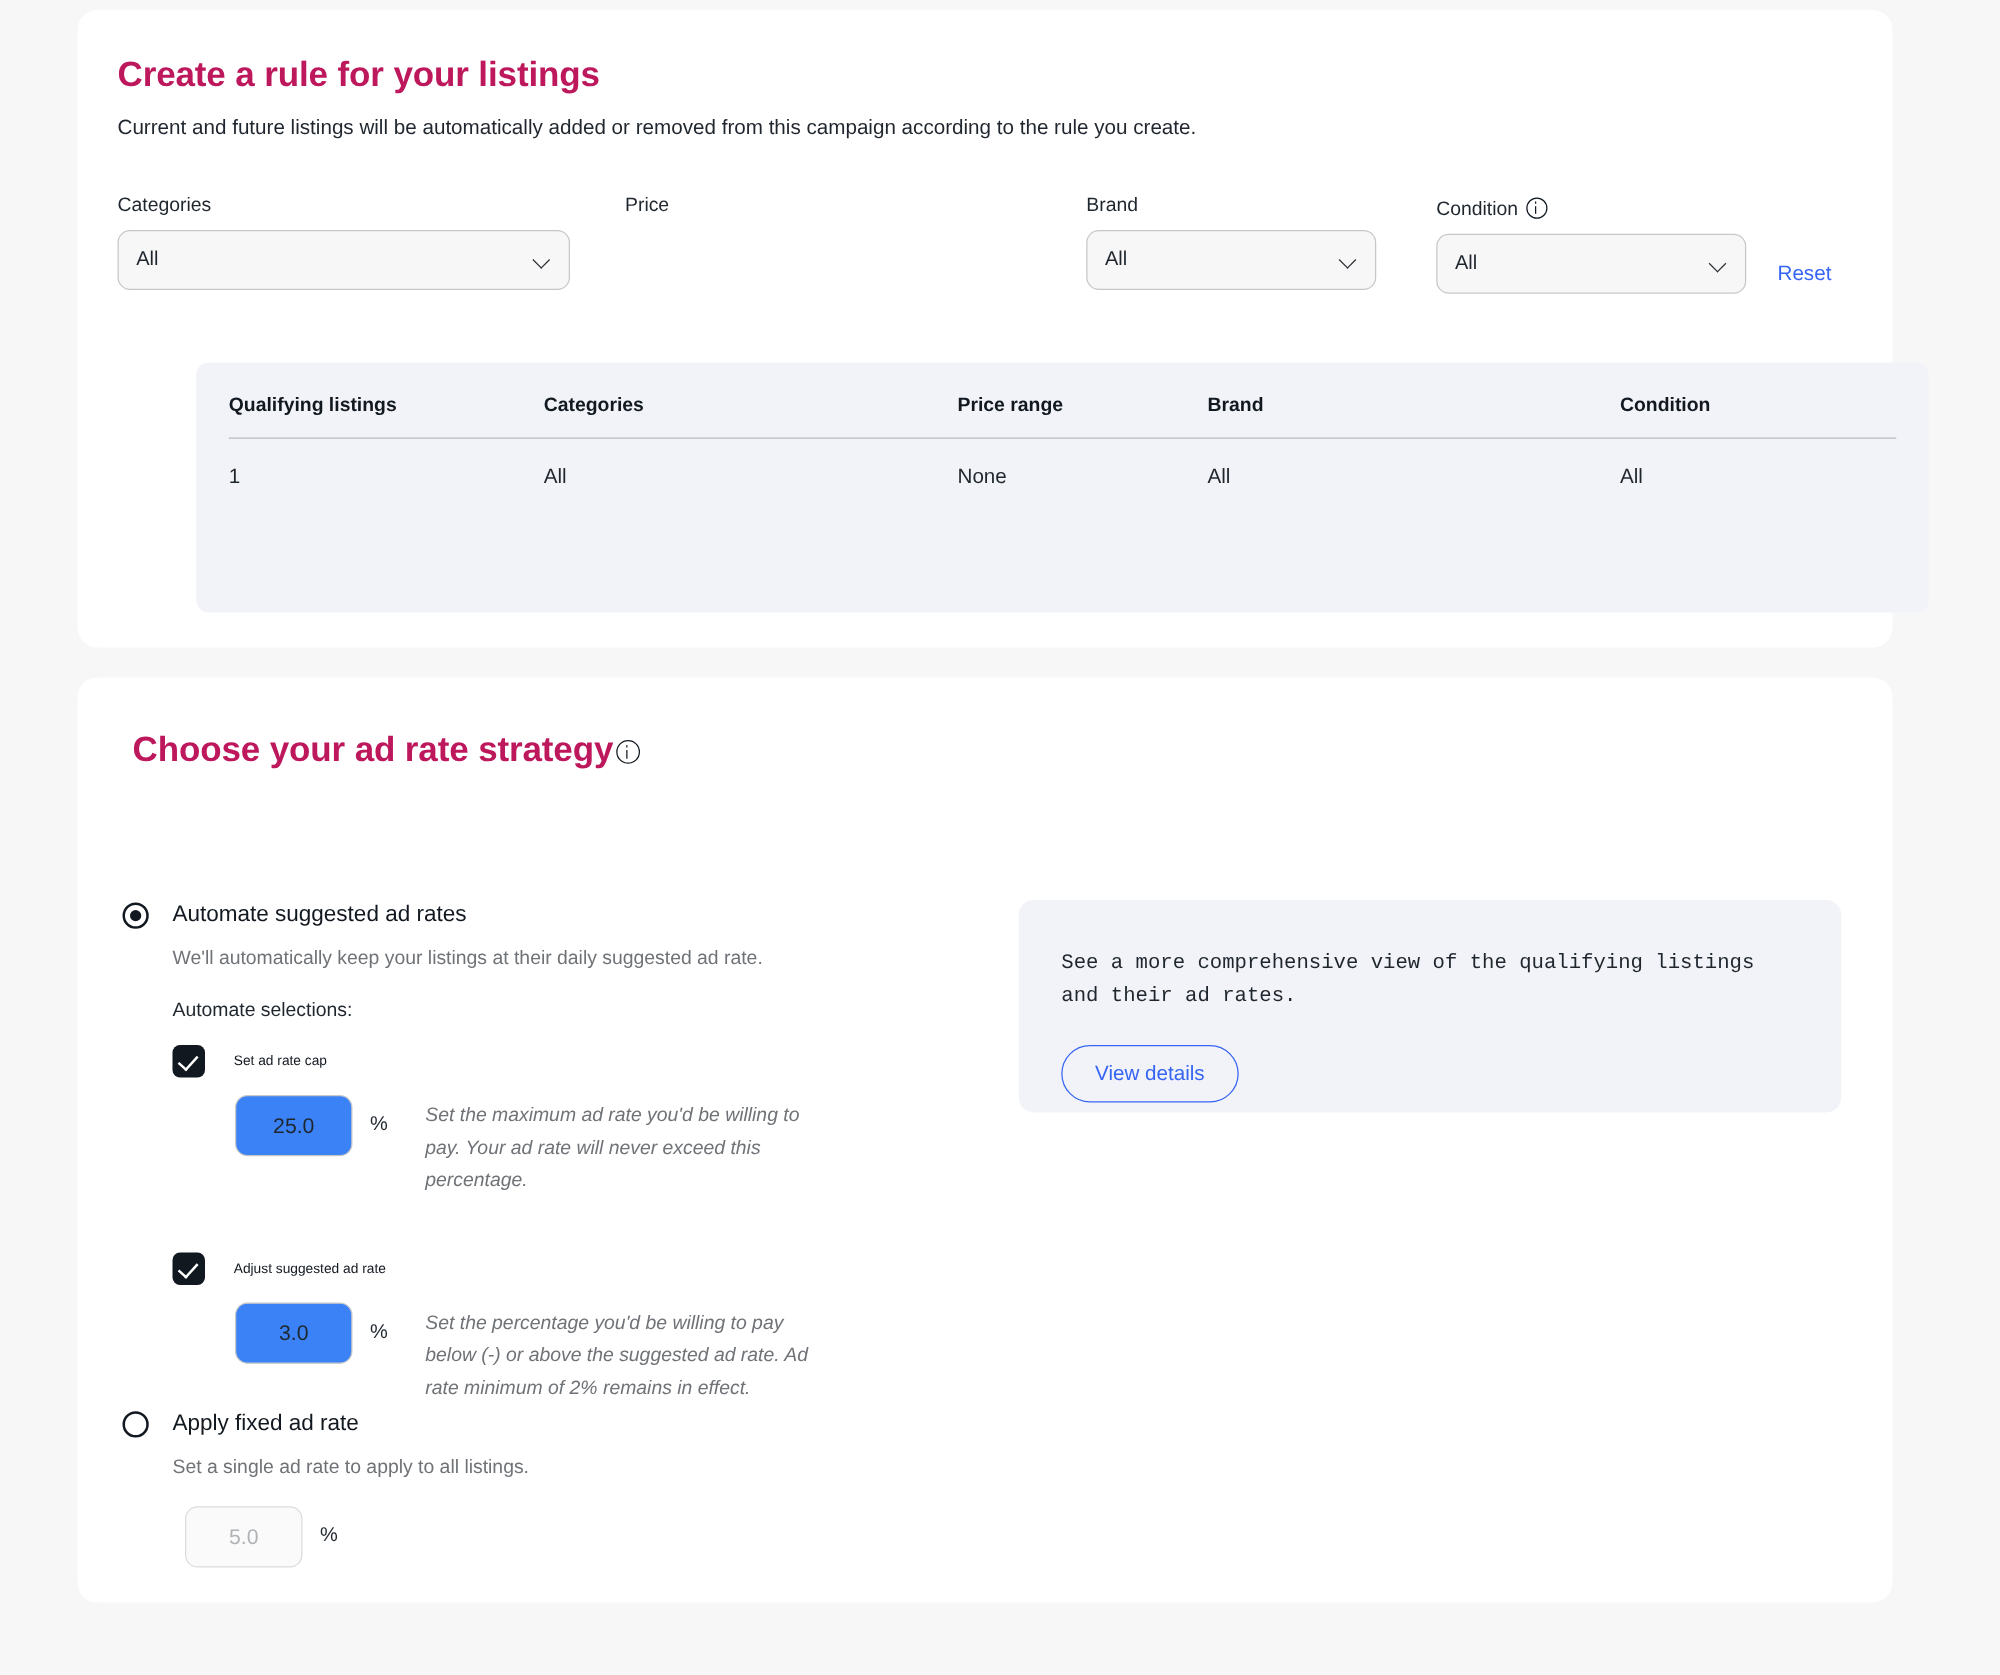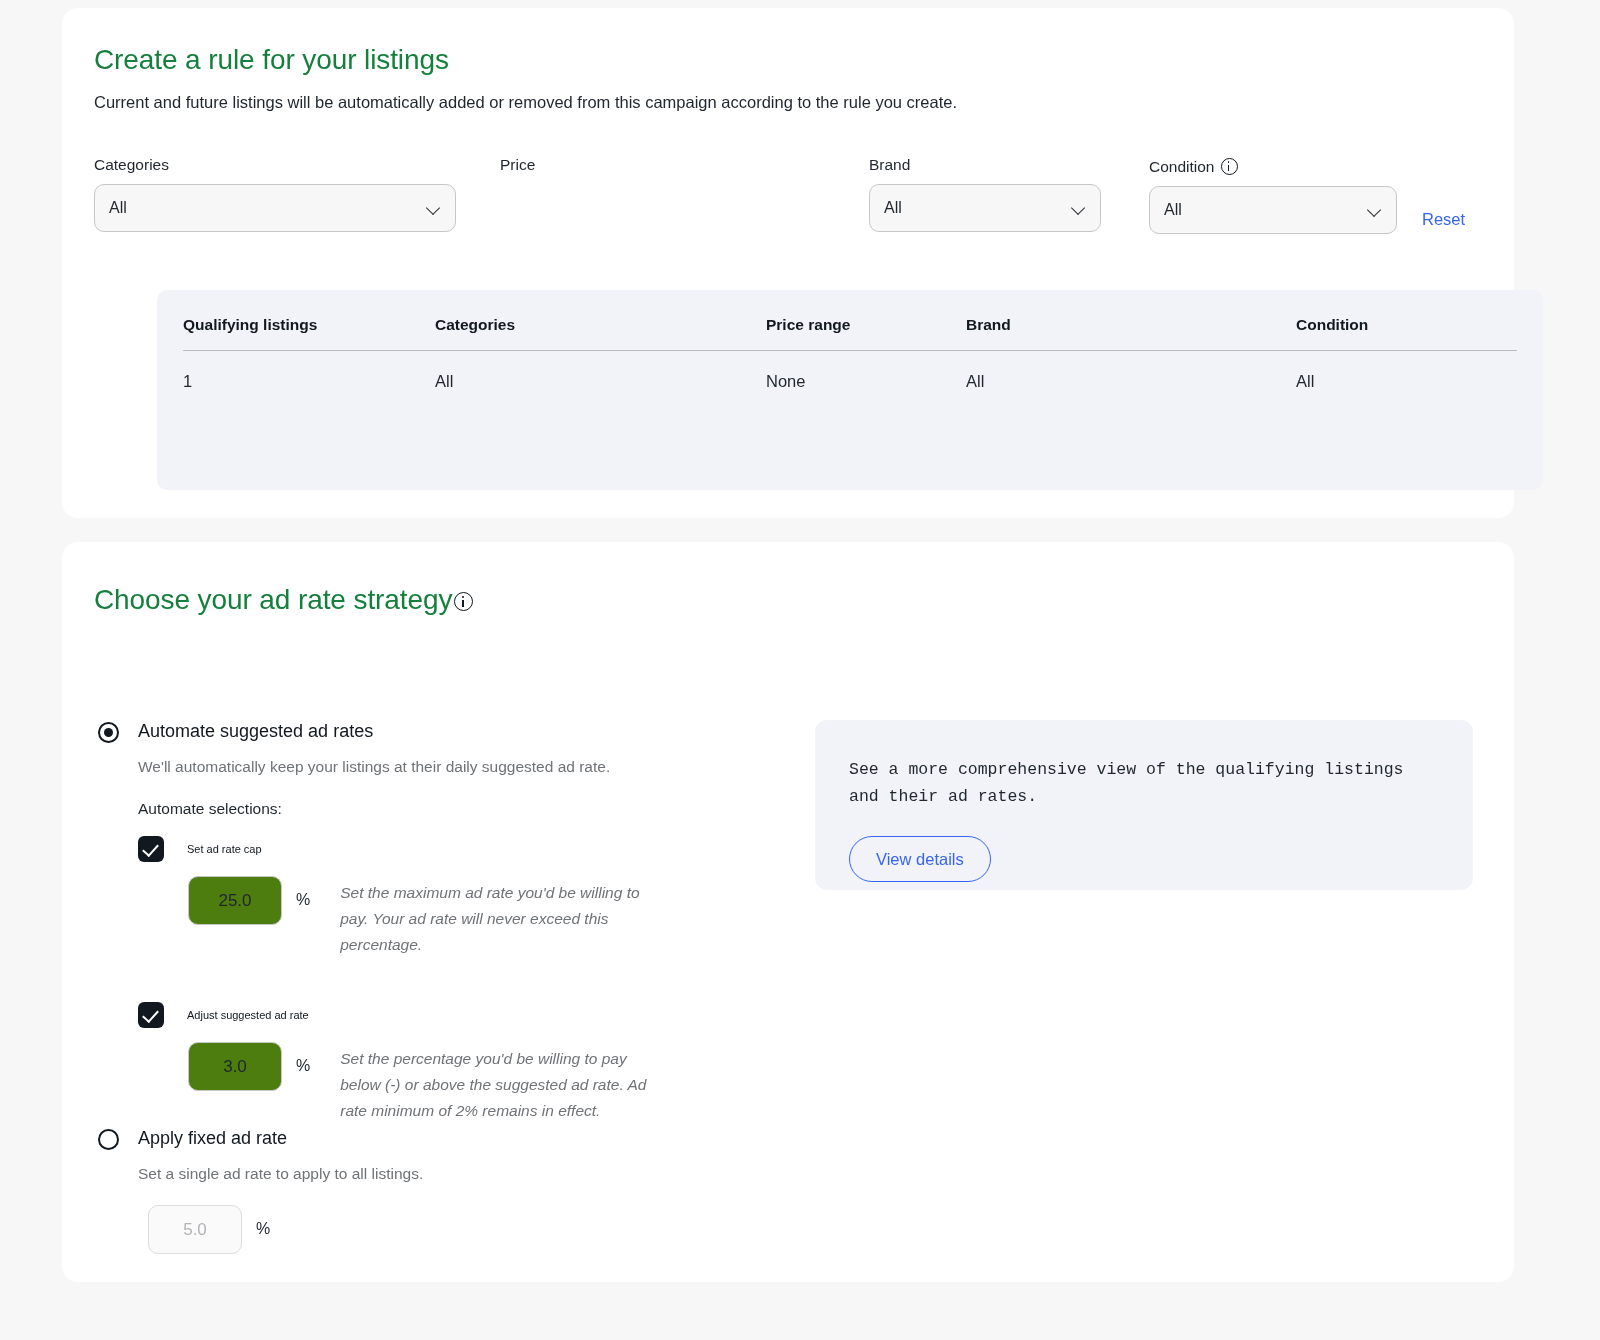--- a/index.html
+++ b/index.html
@@ -33,22 +33,22 @@
     height: 510px;
   }
   #card-strategy {
     top: 542px;
     height: 740px;
   }
 
   
   .section-title {
     font-size: 28px;
-    color: #15803d;
-    font-weight: 400;
+    color: #be185d;
+    font-weight: 700;
     letter-spacing: -0.1px;
     margin: 0;
   }
   .section-sub {
     font-size: 16.5px;
     color: #1f262e;
     margin: 0;
   }
 
   
@@ -190,21 +190,21 @@
     color: #1f262e;
     padding-top: 21px;
   }
   .c1 { width: 252px; }
   .c2 { width: 331px; }
   .c3 { width: 200px; }
   .c4 { width: 330px; }
   .c5 { flex: 1; }
 
   
-  #strategy-head { position: absolute; left: 32px; top: 42px; }
+  #strategy-head { position: absolute; left: 44px; top: 42px; }
   #strategy-head .desc {
     margin-top: 26px;
     font-size: 16.5px;
     color: #6f7377;
     line-height: 27px;
     width: 650px;
   }
 
   .radio-block { position: absolute; }
   #opt-automate { left: 36px; top: 178px; width: 720px; }
@@ -275,21 +275,21 @@
 
   .rate-row {
     display: flex;
     align-items: flex-start;
     margin-left: 50px;
     margin-top: 14px;
   }
   .rate-input {
     width: 94px;
     height: 49px;
-    background: #4d7c0f;
+    background: #3b82f6;
     border: 1px solid #c7c7c7;
     border-radius: 10px;
     font-size: 17px;
     font-family: "Liberation Sans", sans-serif;
     color: #1f262e;
     text-align: center;
     outline: none;
     flex: 0 0 auto;
   }
   .rate-input.disabled {

